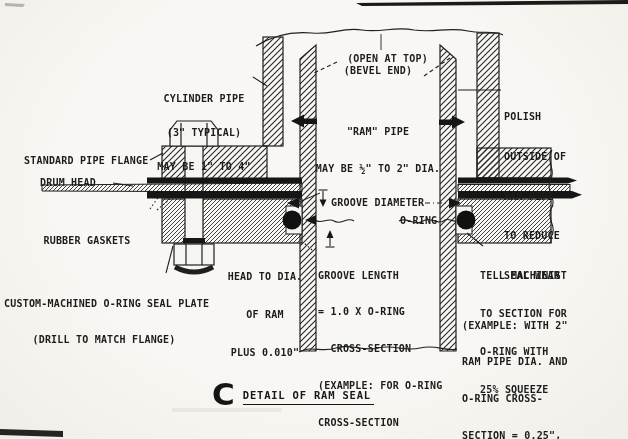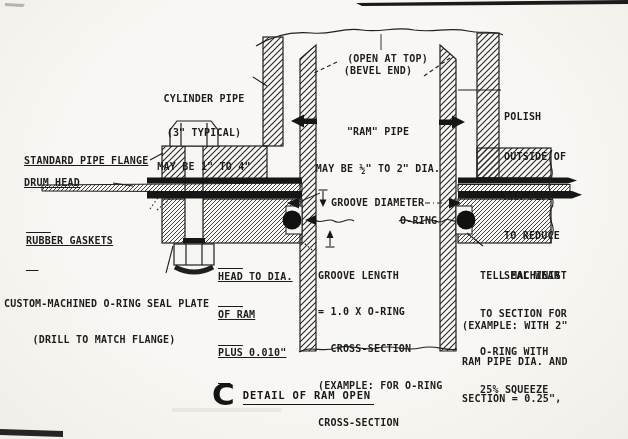--- a/index.html
+++ b/index.html
@@ -6,21 +6,21 @@
   #stage{
     position:relative;width:628px;height:439px;overflow:hidden;
     background:radial-gradient(ellipse at 50% 42%, #f8f7f3 55%, #f0eee8 100%);
     font-family:"DejaVu Sans Mono","Liberation Mono",monospace;
   }
   svg{position:absolute;left:0;top:0;}
   .lbl{
     position:absolute;color:#1c1c1c;font-weight:700;font-size:10px;
     line-height:12.4px;letter-spacing:0.2px;white-space:pre;
   }
-  .c{text-align:center;} .r{text-align:left;text-decoration:underline;}
+  .c{text-align:center;} .r{text-align:center;}
   #cylinder-pipe-label{left:152px;top:70px;width:104px;line-height:11.4px;}
   #open-top-label{left:328px;top:53px;width:100px;text-align:right;}
   #bevel-label{left:328px;top:65px;width:100px;}
   #polish-label{left:504px;top:84px;line-height:13.2px;}
   #ram-pipe-label{left:312px;top:102px;width:132px;line-height:12.2px;}
   #flange-label{left:24px;top:155px;width:124px;}
   #drum-head-label{left:24px;top:177px;width:88px;}
   #gaskets-label{left:26px;top:210px;width:122px;line-height:12.4px;}
   #seal-plate-label{left:4px;top:274px;width:200px;line-height:12px;}
   #bore-label{left:218px;top:245px;width:94px;line-height:12.8px;}
@@ -207,23 +207,24 @@
   <div class="lbl" id="machinist-label">
     <div>TELL MACHINIST</div>
     <div>TO SECTION FOR</div>
     <div>O-RING WITH</div>
     <div>25% SQUEEZE</div>
   </div>
 
   <div class="lbl" id="machinist-example-label">
     <div>(EXAMPLE: WITH 2"</div>
     <div>RAM PIPE DIA. AND</div>
+    <div>O-RING CROSS-</div>
     <div>SECTION = 0.25",</div>
     
     
   </div>
 
   <div id="caption">
     <span id="caption-letter">C</span>
-    <span id="caption-title">DETAIL OF RAM OPEN</span>
+    <span id="caption-title">DETAIL OF RAM SEAL</span>
   </div>
 
 </div>
 
 </body></html>

